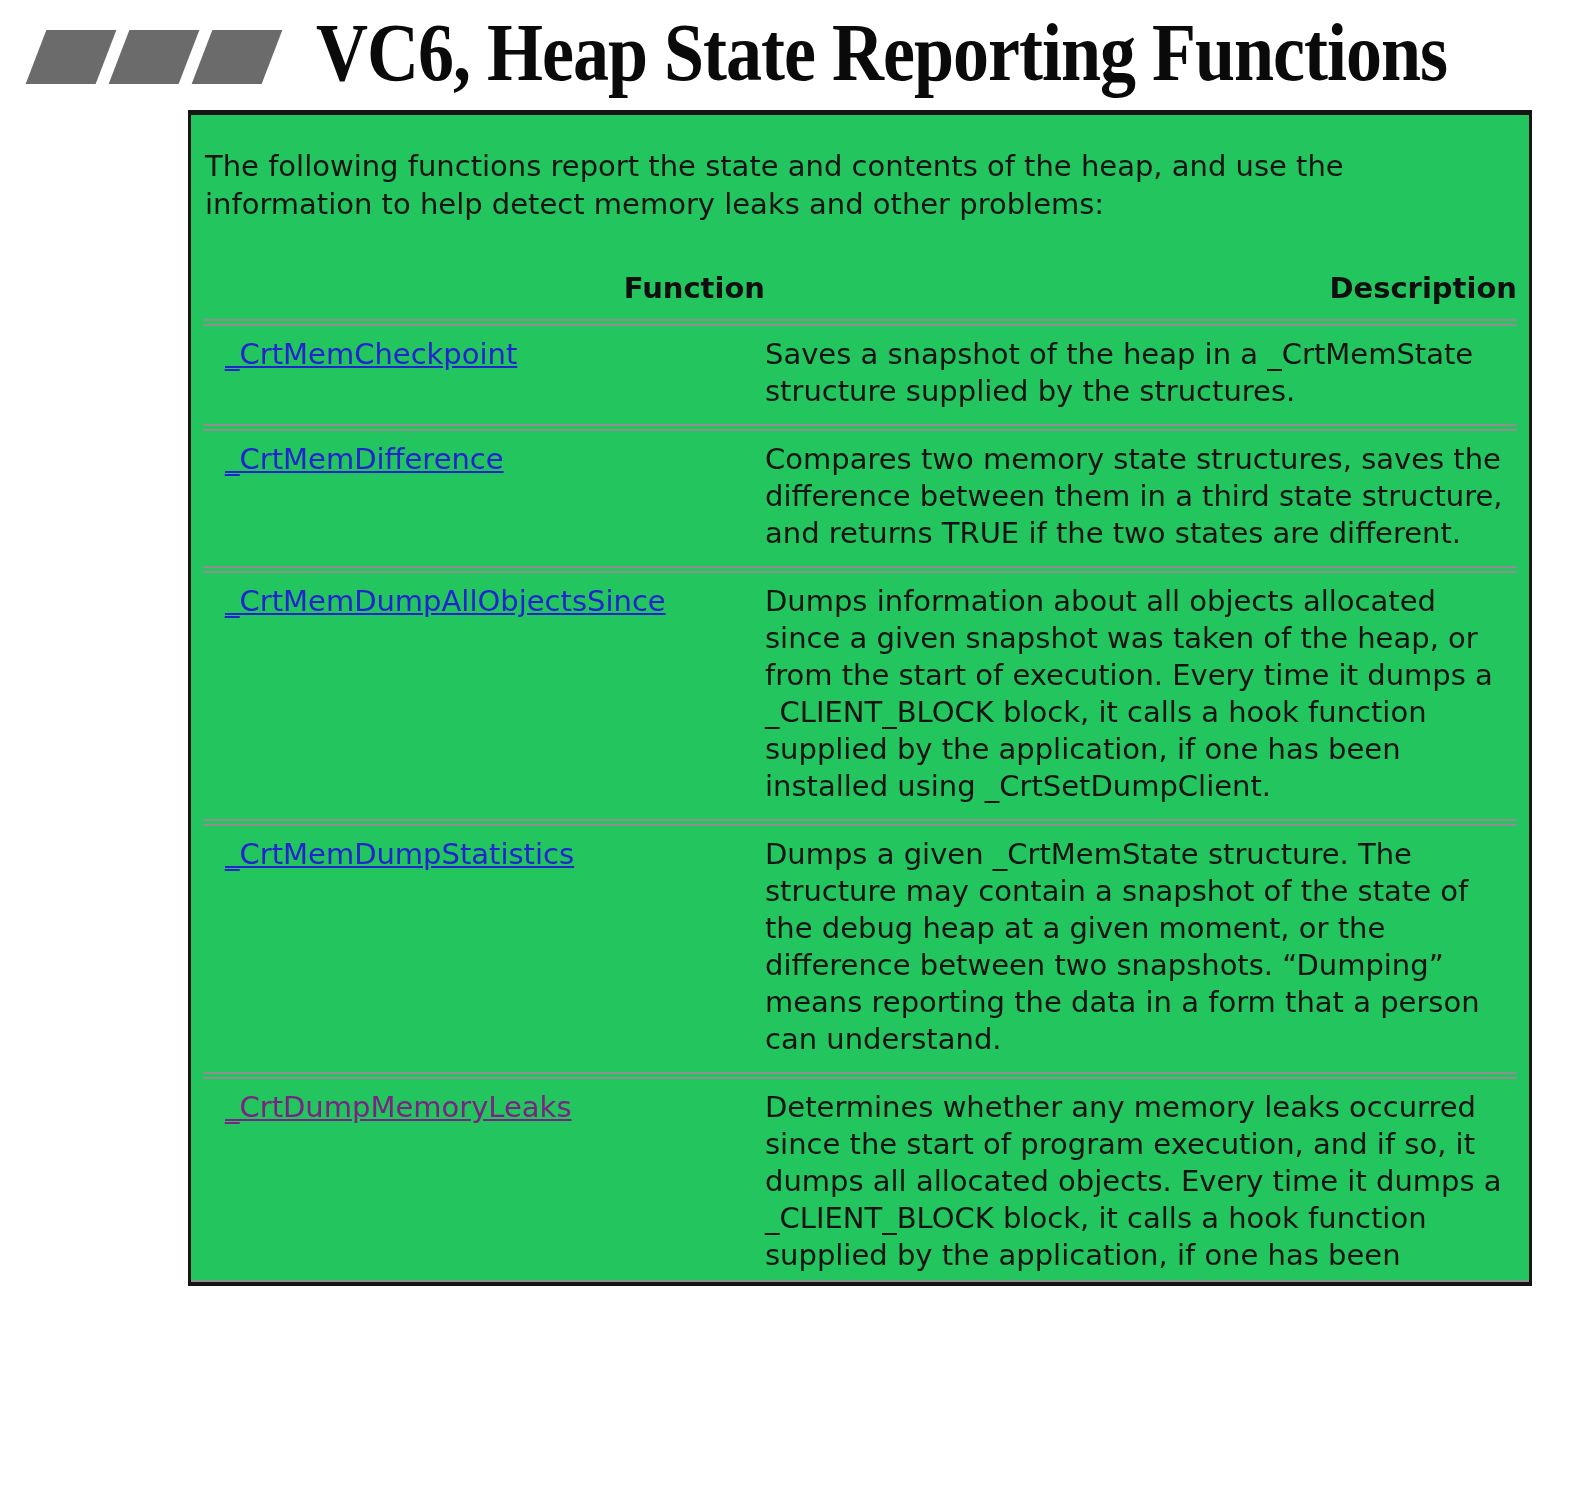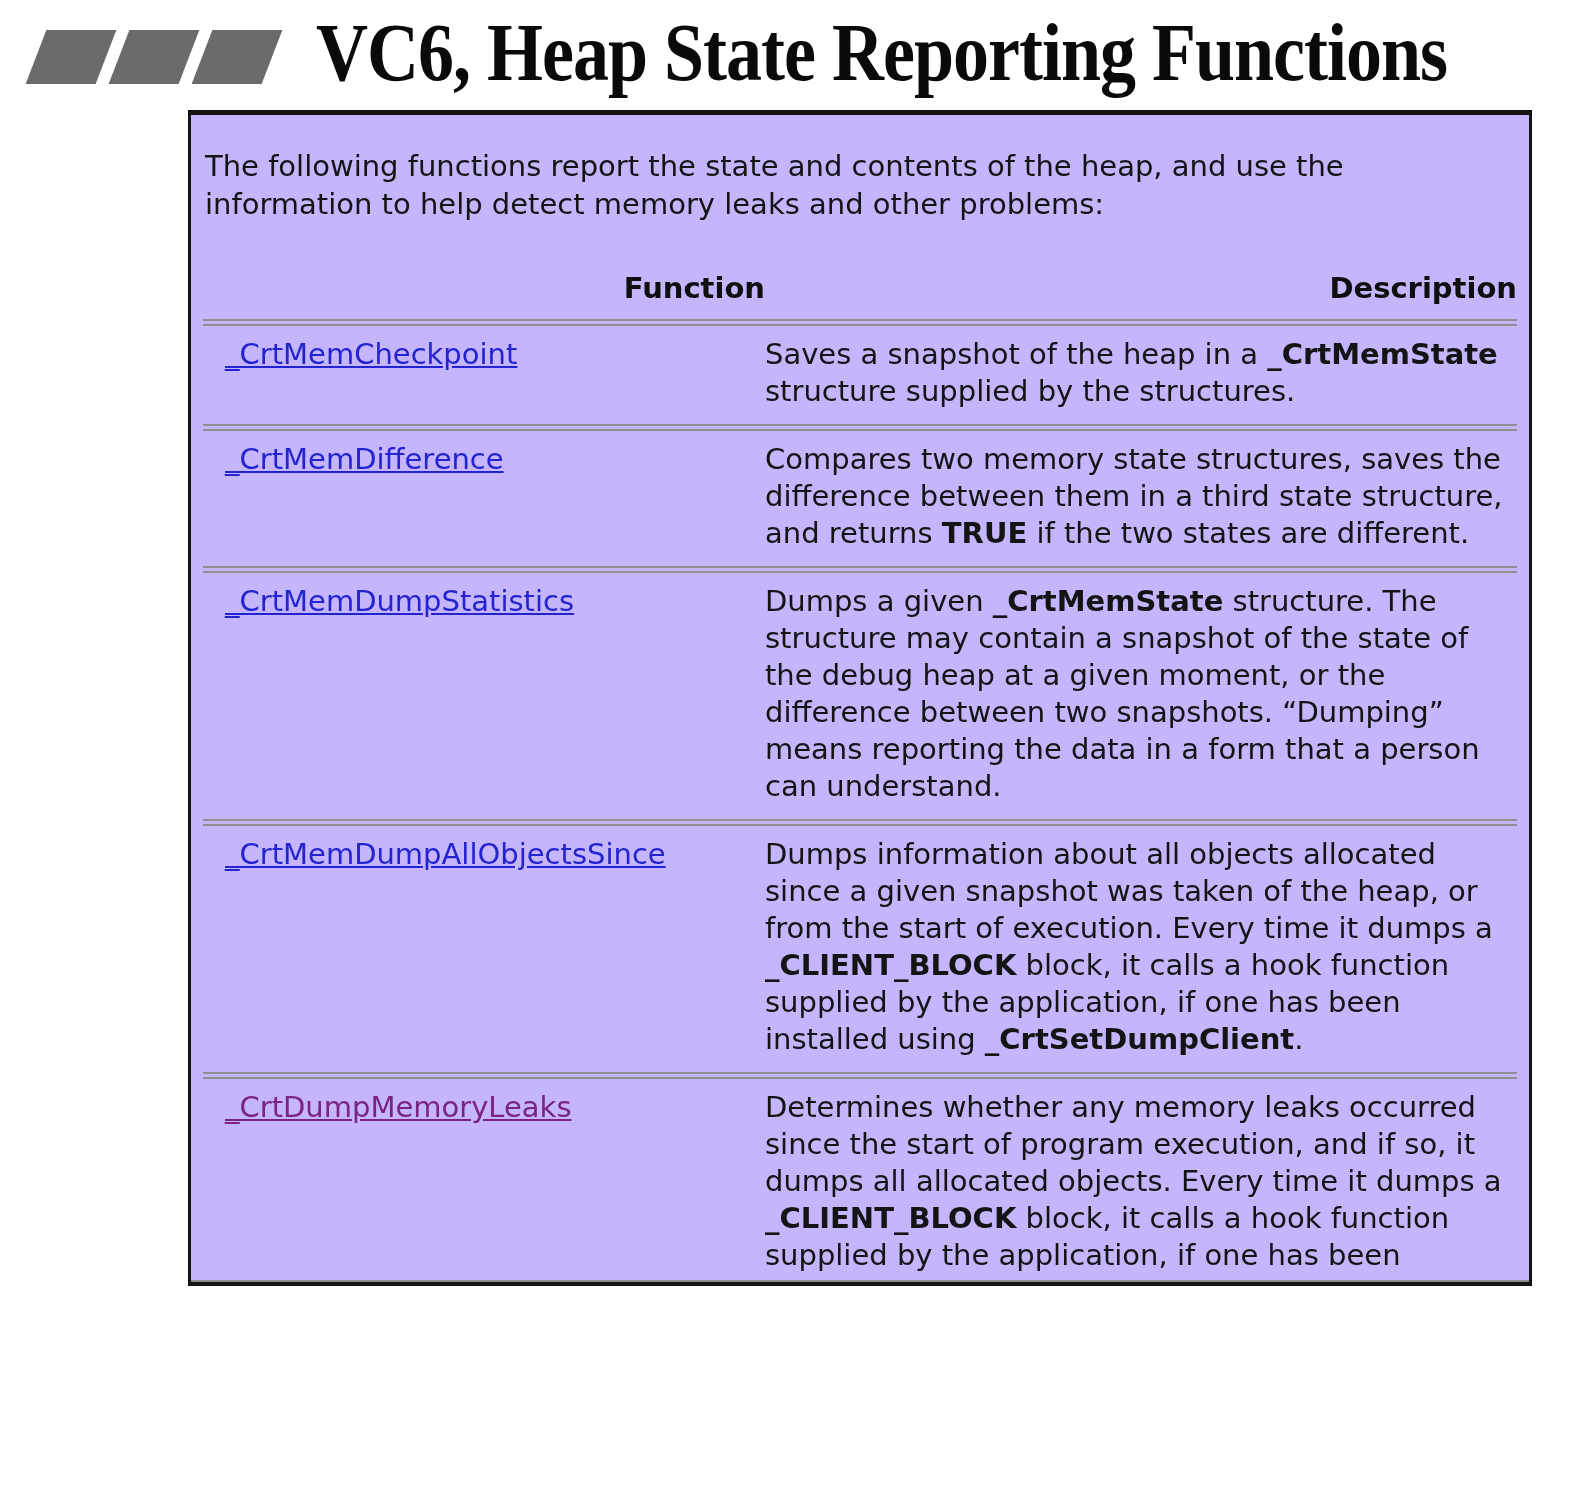--- a/index.html
+++ b/index.html
@@ -31,21 +31,21 @@
     transform: scaleY(1.16);
     transform-origin: 0 78%;
     white-space: nowrap;
   }
 
   
   .content-box {
     position: absolute; left: 188px; top: 110px;
     width: 1344px; height: 1176px;
     box-sizing: border-box;
-    background: #c4b5fd;
+    background: #22c55e;
     border: 3px solid #141414;
     border-top-width: 5px;
     border-bottom-width: 4px;
     padding: 20px 12px 0 12px;
     overflow: hidden;
   }
   .intro {
     font-size: 29px; line-height: 38px;
     color: #141414;
     margin: 12px 30px 44px 2px;
@@ -64,21 +64,21 @@
   .fn-table tbody td {
     border-top: 7px double var(--sep, #8f8f8f);
     vertical-align: top;
     font-size: 29px; line-height: 37px;
     color: #141414;
     padding: 10px 0 14px 22px;
   }
   .fn-table tbody td.desc-cell { padding-left: 0; padding-right: 10px; }
   a.fn-link { color: var(--link, #2323cf); text-decoration: underline; }
   a.fn-link.visited { color: var(--visited, #7b2382); }
-  .b { font-weight: bold; margin-top: 20px; }
+  .b { font-weight: normal; margin-top: 20px; }
 
   .bottom-rule {
     position: absolute; left: 0; bottom: 0; width: 100%;
     border-top: 2px solid var(--sep, #8f8f8f);
   }
 </style>
 </head>
 <body>
 
 <div class="logo-bars">
@@ -103,26 +103,26 @@
     <tbody id="rows">
         <tr>
           <td class="fn-cell"><a href="#" class="fn-link">_CrtMemCheckpoint</a></td>
           <td class="desc-cell"><span>Saves a snapshot of the heap in a </span><span class="b">_CrtMemState</span><span> structure supplied by the structures.</span></td>
         </tr>
         <tr>
           <td class="fn-cell"><a href="#" class="fn-link">_CrtMemDifference</a></td>
           <td class="desc-cell"><span>Compares two memory state structures, saves the difference between them in a third state structure, and returns </span><span class="b">TRUE</span><span> if the two states are different.</span></td>
         </tr>
         <tr>
+          <td class="fn-cell"><a href="#" class="fn-link">_CrtMemDumpAllObjectsSince</a></td>
+          <td class="desc-cell"><span>Dumps information about all objects allocated since a given snapshot was taken of the heap, or from the start of execution. Every time it dumps a </span><span class="b">_CLIENT_BLOCK</span><span> block, it calls a hook function supplied by the application, if one has been installed using </span><span class="b">_CrtSetDumpClient</span><span>.</span></td>
+        </tr>
+        <tr>
           <td class="fn-cell"><a href="#" class="fn-link">_CrtMemDumpStatistics</a></td>
           <td class="desc-cell"><span>Dumps a given </span><span class="b">_CrtMemState</span><span> structure. The structure may contain a snapshot of the state of the debug heap at a given moment, or the difference between two snapshots. “Dumping” means reporting the data in a form that a person can understand.</span></td>
-        </tr>
-        <tr>
-          <td class="fn-cell"><a href="#" class="fn-link">_CrtMemDumpAllObjectsSince</a></td>
-          <td class="desc-cell"><span>Dumps information about all objects allocated since a given snapshot was taken of the heap, or from the start of execution. Every time it dumps a </span><span class="b">_CLIENT_BLOCK</span><span> block, it calls a hook function supplied by the application, if one has been installed using </span><span class="b">_CrtSetDumpClient</span><span>.</span></td>
         </tr>
         <tr>
           <td class="fn-cell"><a href="#" class="fn-link visited">_CrtDumpMemoryLeaks</a></td>
           <td class="desc-cell"><span>Determines whether any memory leaks occurred since the start of program execution, and if so, it dumps all allocated objects. Every time it dumps a </span><span class="b">_CLIENT_BLOCK</span><span> block, it calls a hook function supplied by the application, if one has been installed using </span><span class="b">_CrtSetDumpClient</span><span>.</span></td>
         </tr>
       </tbody>
   </table>
 
   <div class="bottom-rule"></div>
 </div>

